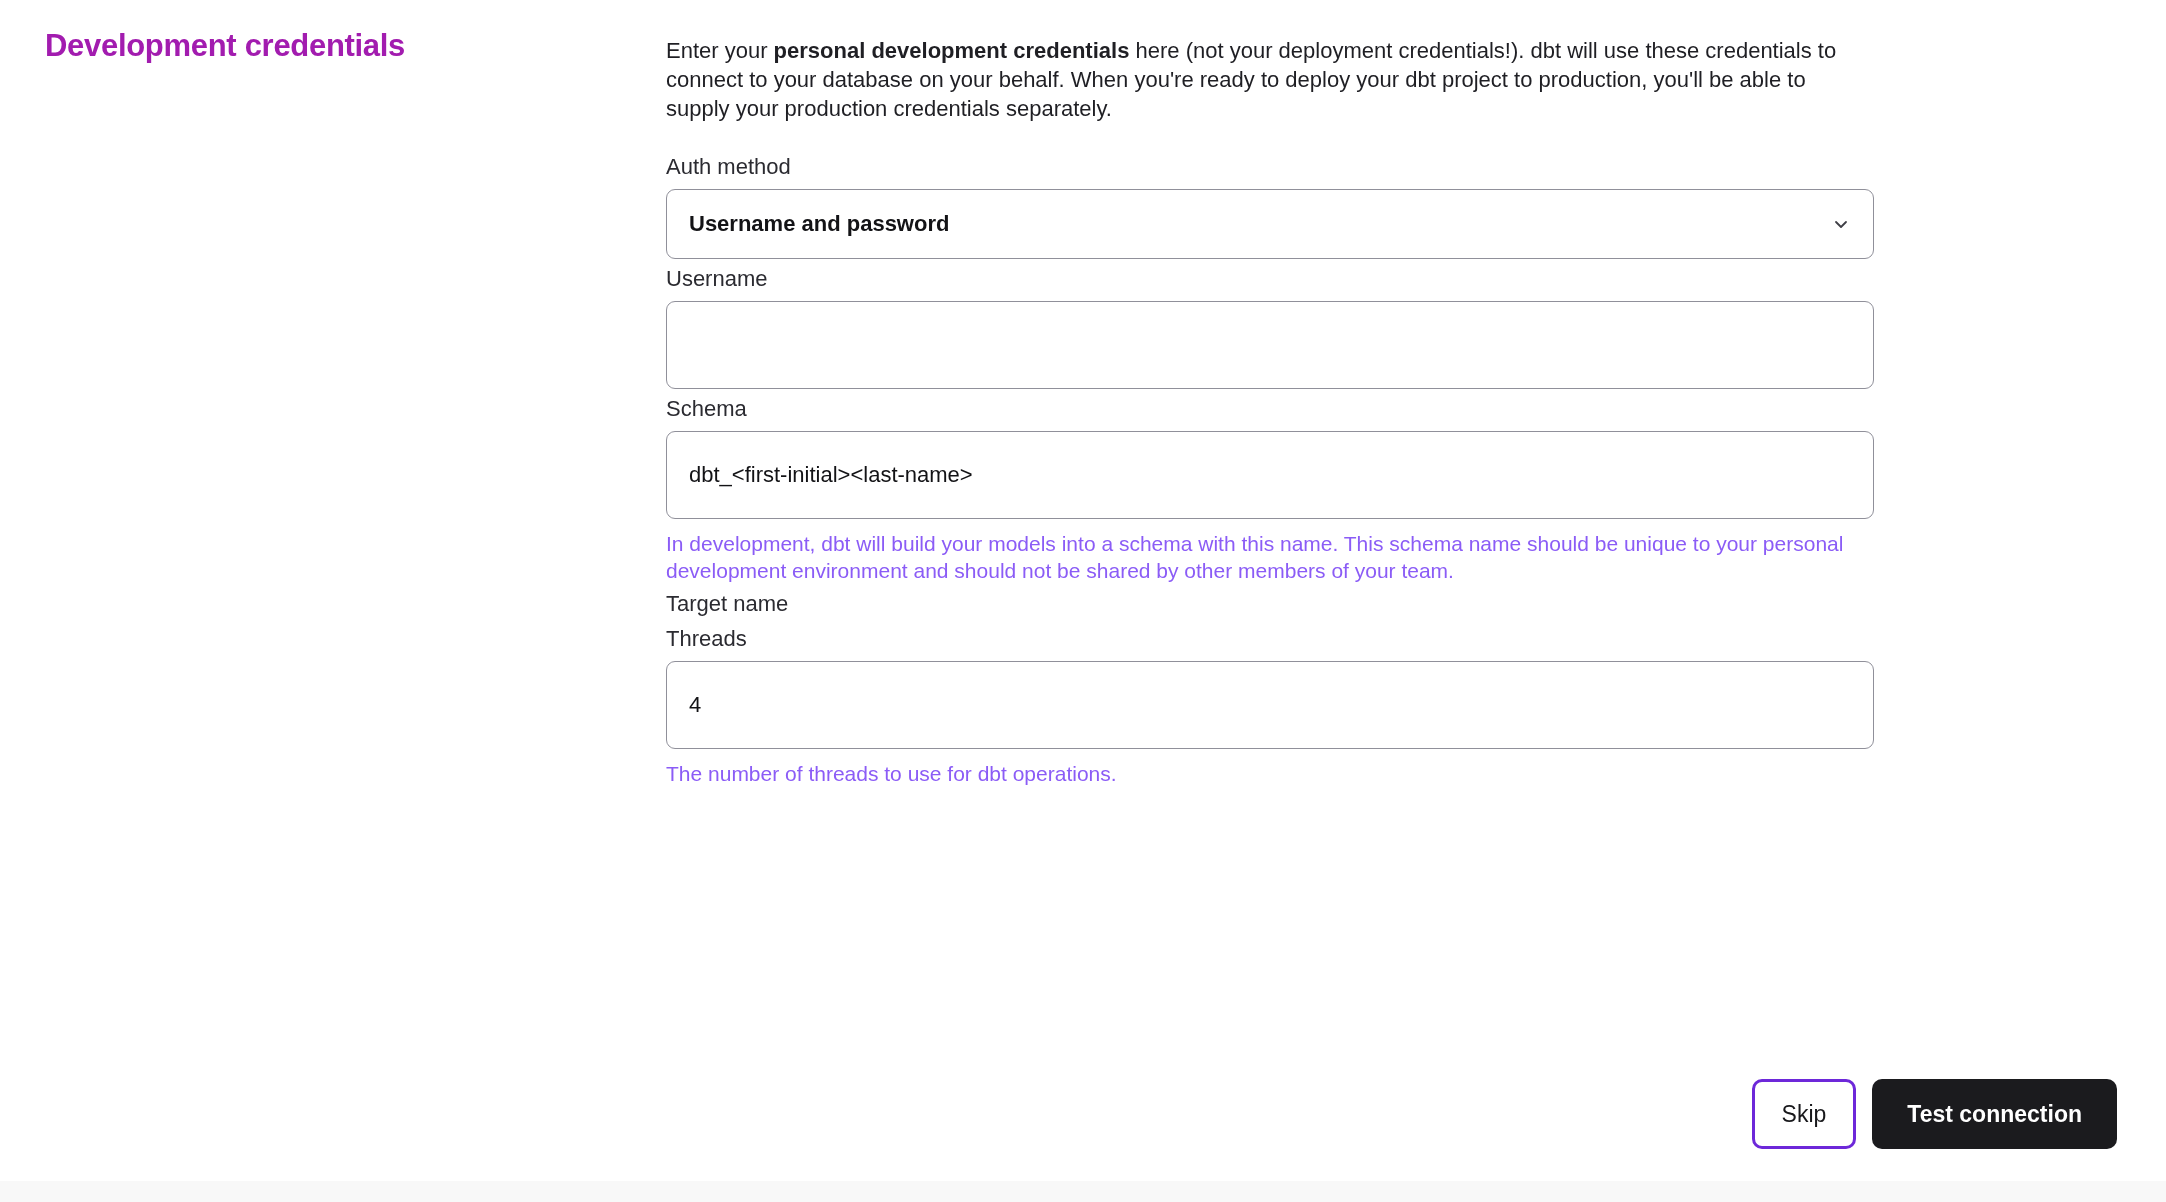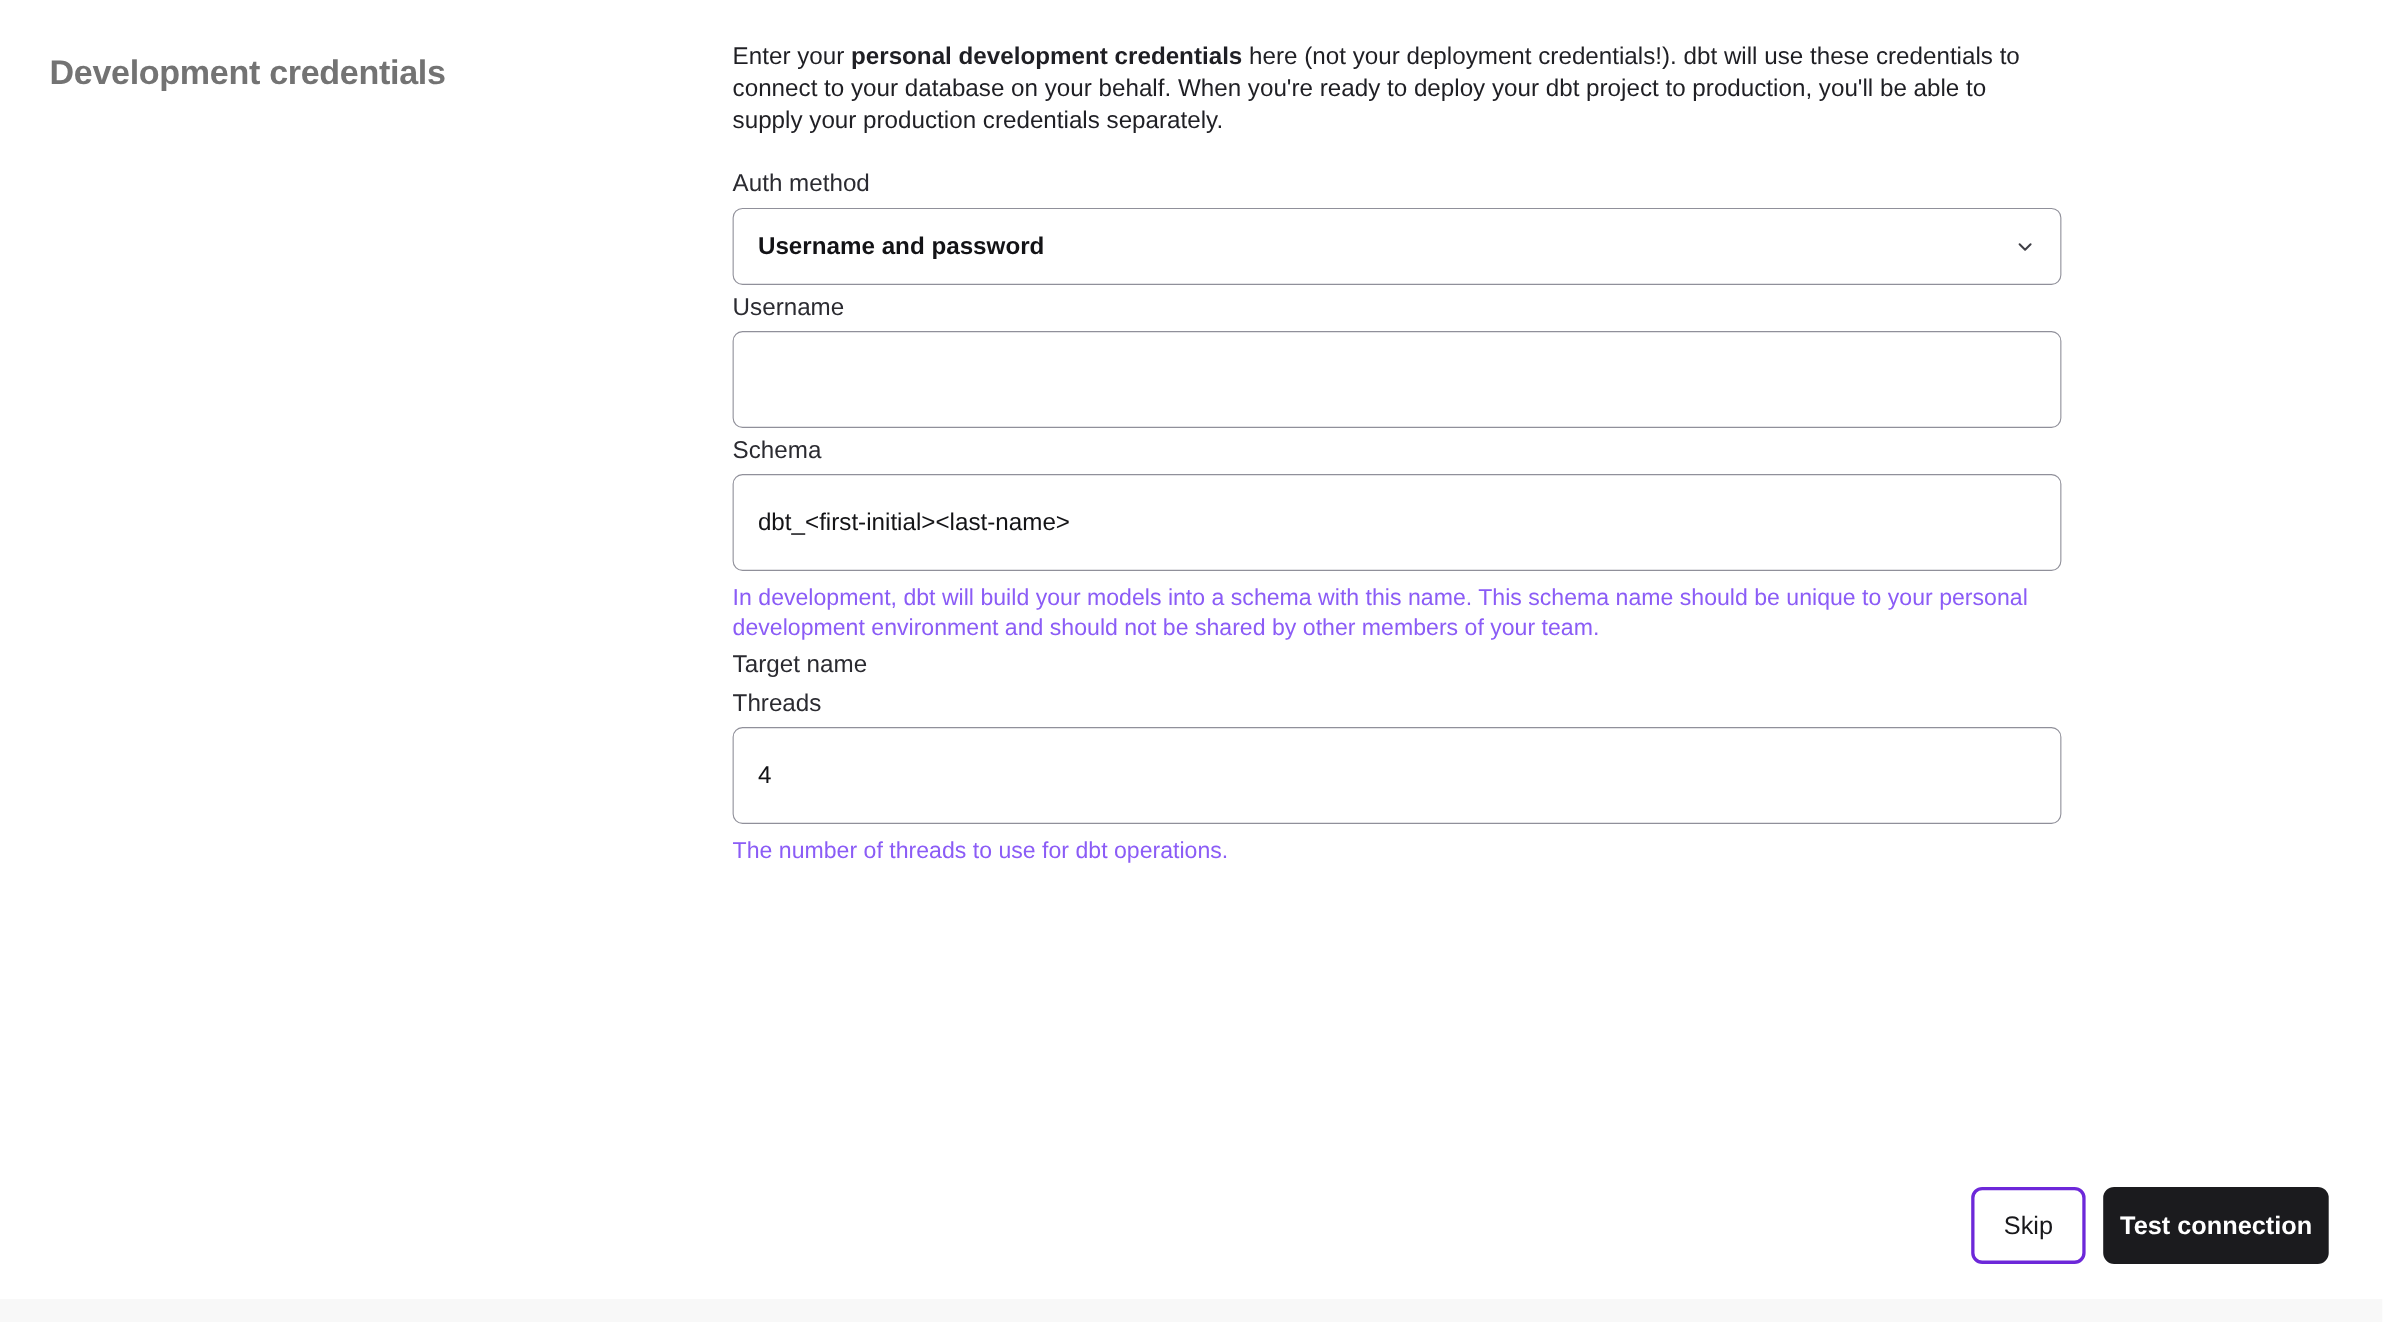--- a/index.html
+++ b/index.html
@@ -5,24 +5,24 @@
   * { margin: 0; padding: 0; box-sizing: border-box; }
   html, body {
     width: 2166px; height: 1202px;
     background: #ffffff;
     font-family: "Liberation Sans", sans-serif;
     position: relative;
     overflow: hidden;
   }
   .page-title {
     position: absolute;
-    left: 45px; top: 48px;
+    left: 45px; top: 28px;
     font-size: 31px;
     font-weight: 700;
-    color: #737373;
+    color: #a21caf;
     letter-spacing: -0.3px;
   }
   .form-col {
     position: absolute;
     left: 666px; top: 36px;
     width: 1208px;
   }
   .intro {
     font-size: 22px;
     line-height: 29px;
@@ -95,21 +95,21 @@
     background: #ffffff;
     border: 3px solid #6d28d9;
     color: #18181b;
     padding: 0 27px;
   }
   .btn-primary {
     background: #1b1b1e;
     border: none;
     color: #ffffff;
     font-weight: 700;
-    padding: 0 15px;
+    padding: 0 35px;
   }
   .bottom-strip {
     position: absolute;
     left: 0; right: 0; bottom: 0;
     height: 21px;
     background: #f8f8f8;
   }
 </style>
 </head>
 <body>

